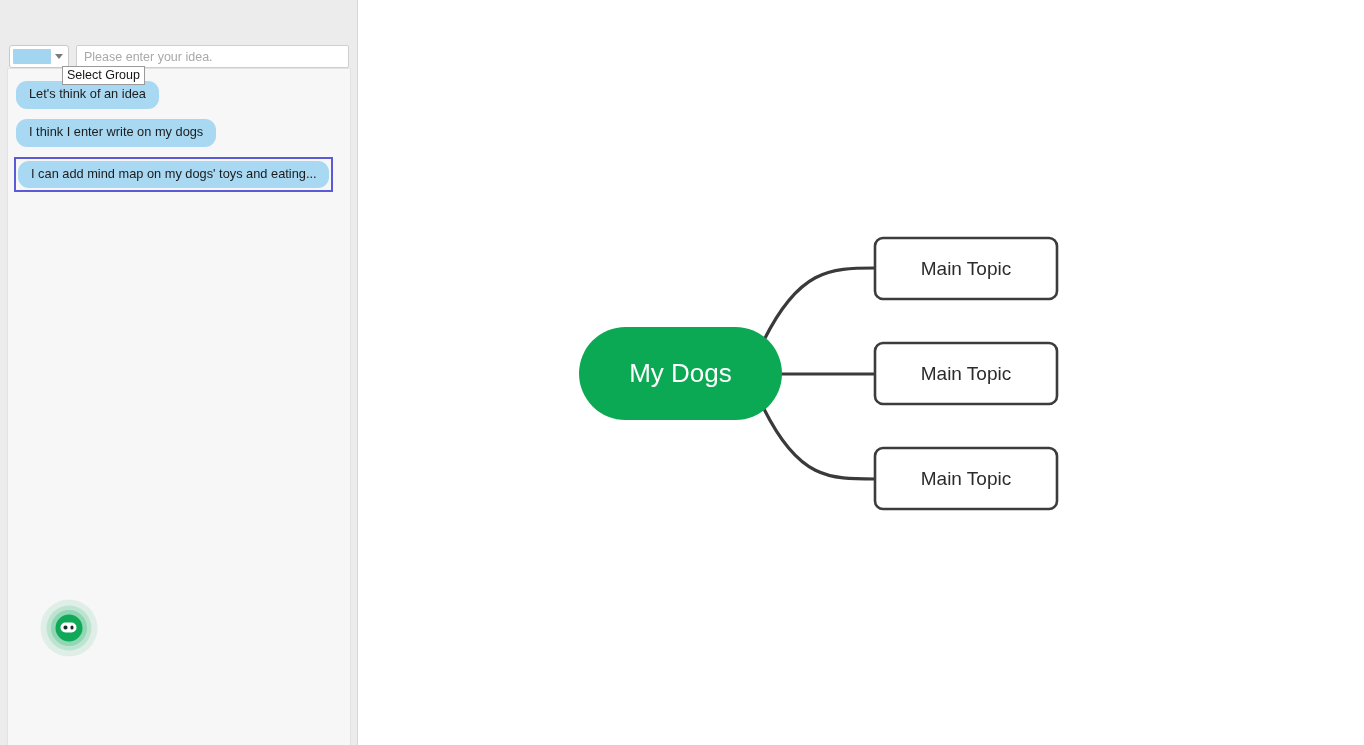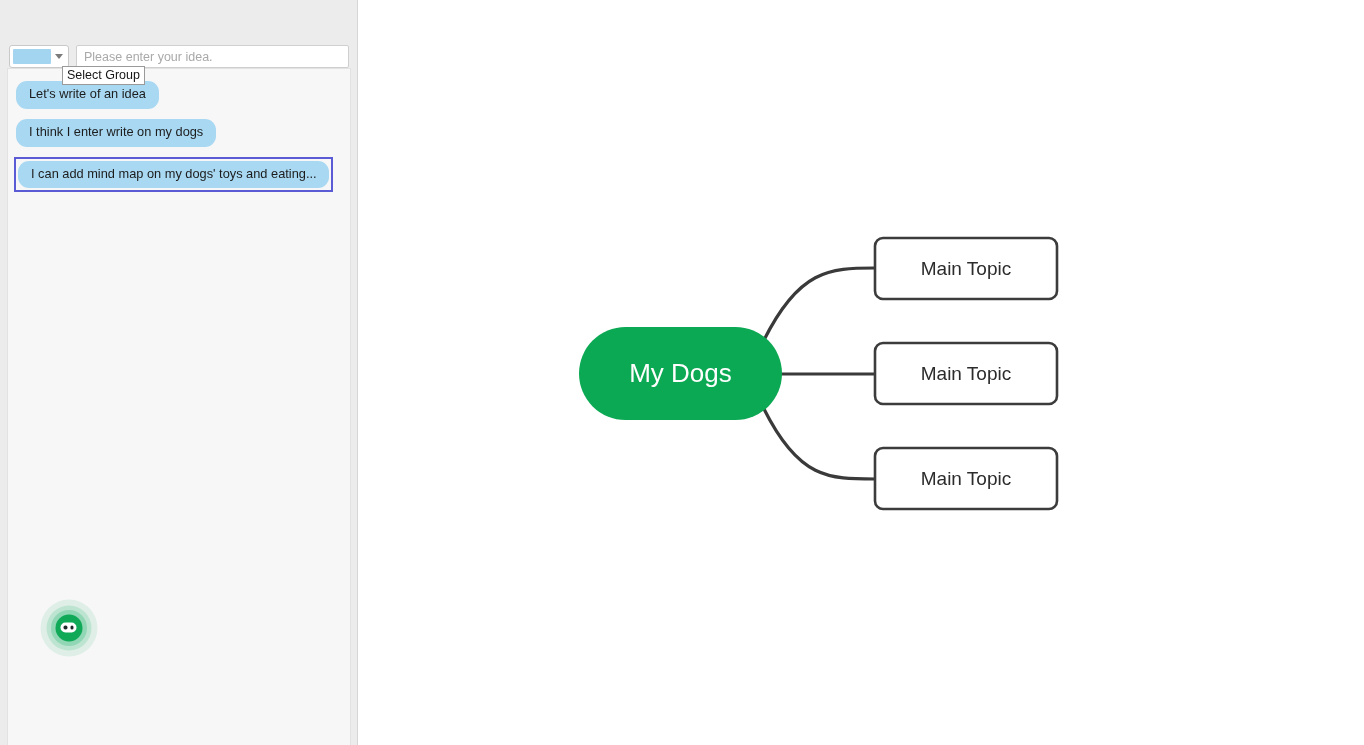--- a/index.html
+++ b/index.html
@@ -271,21 +271,21 @@
         <span id="group-caret"></span>
       </div>
       <input id="idea-input" type="text" placeholder="Please enter your idea." style="">
     </div>
 
     <div id="select-group-tooltip">Select Group</div>
 
     <div id="ideas-list">
 
       <div class="idea-chip-wrap">
-        <span class="idea-chip">Let's write of an idea</span>
+        <span class="idea-chip">Let's think of an idea</span>
       </div>
 
       <div class="idea-chip-wrap">
         <span class="idea-chip">I think I enter write on my dogs</span>
       </div>
 
       <div class="idea-chip-wrap selected">
         <span class="idea-chip">I can add mind map on my dogs' toys and eating...</span>
       </div>
 

